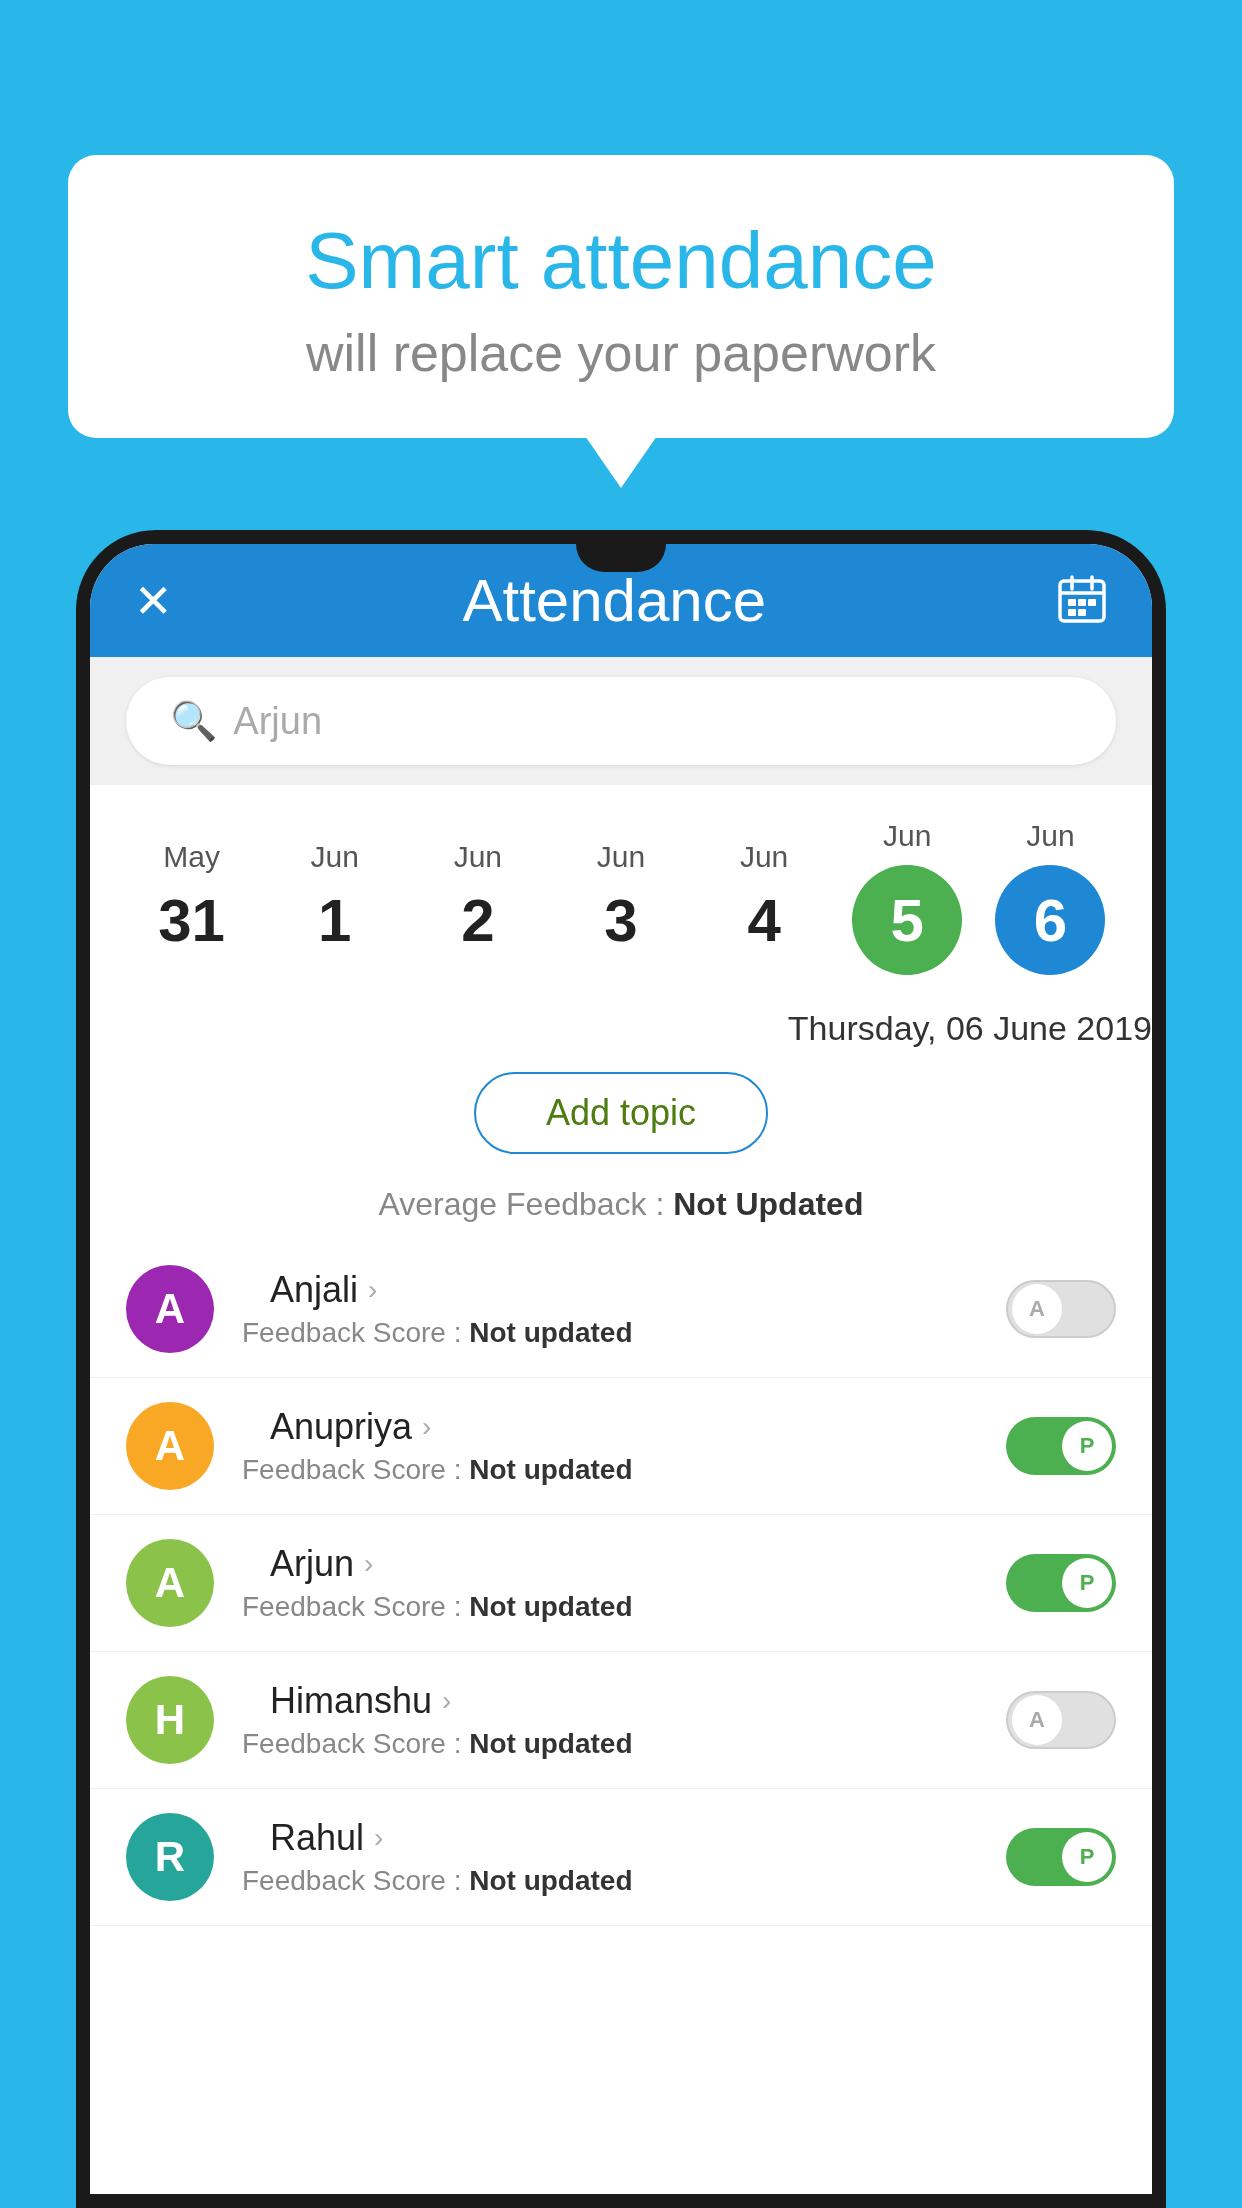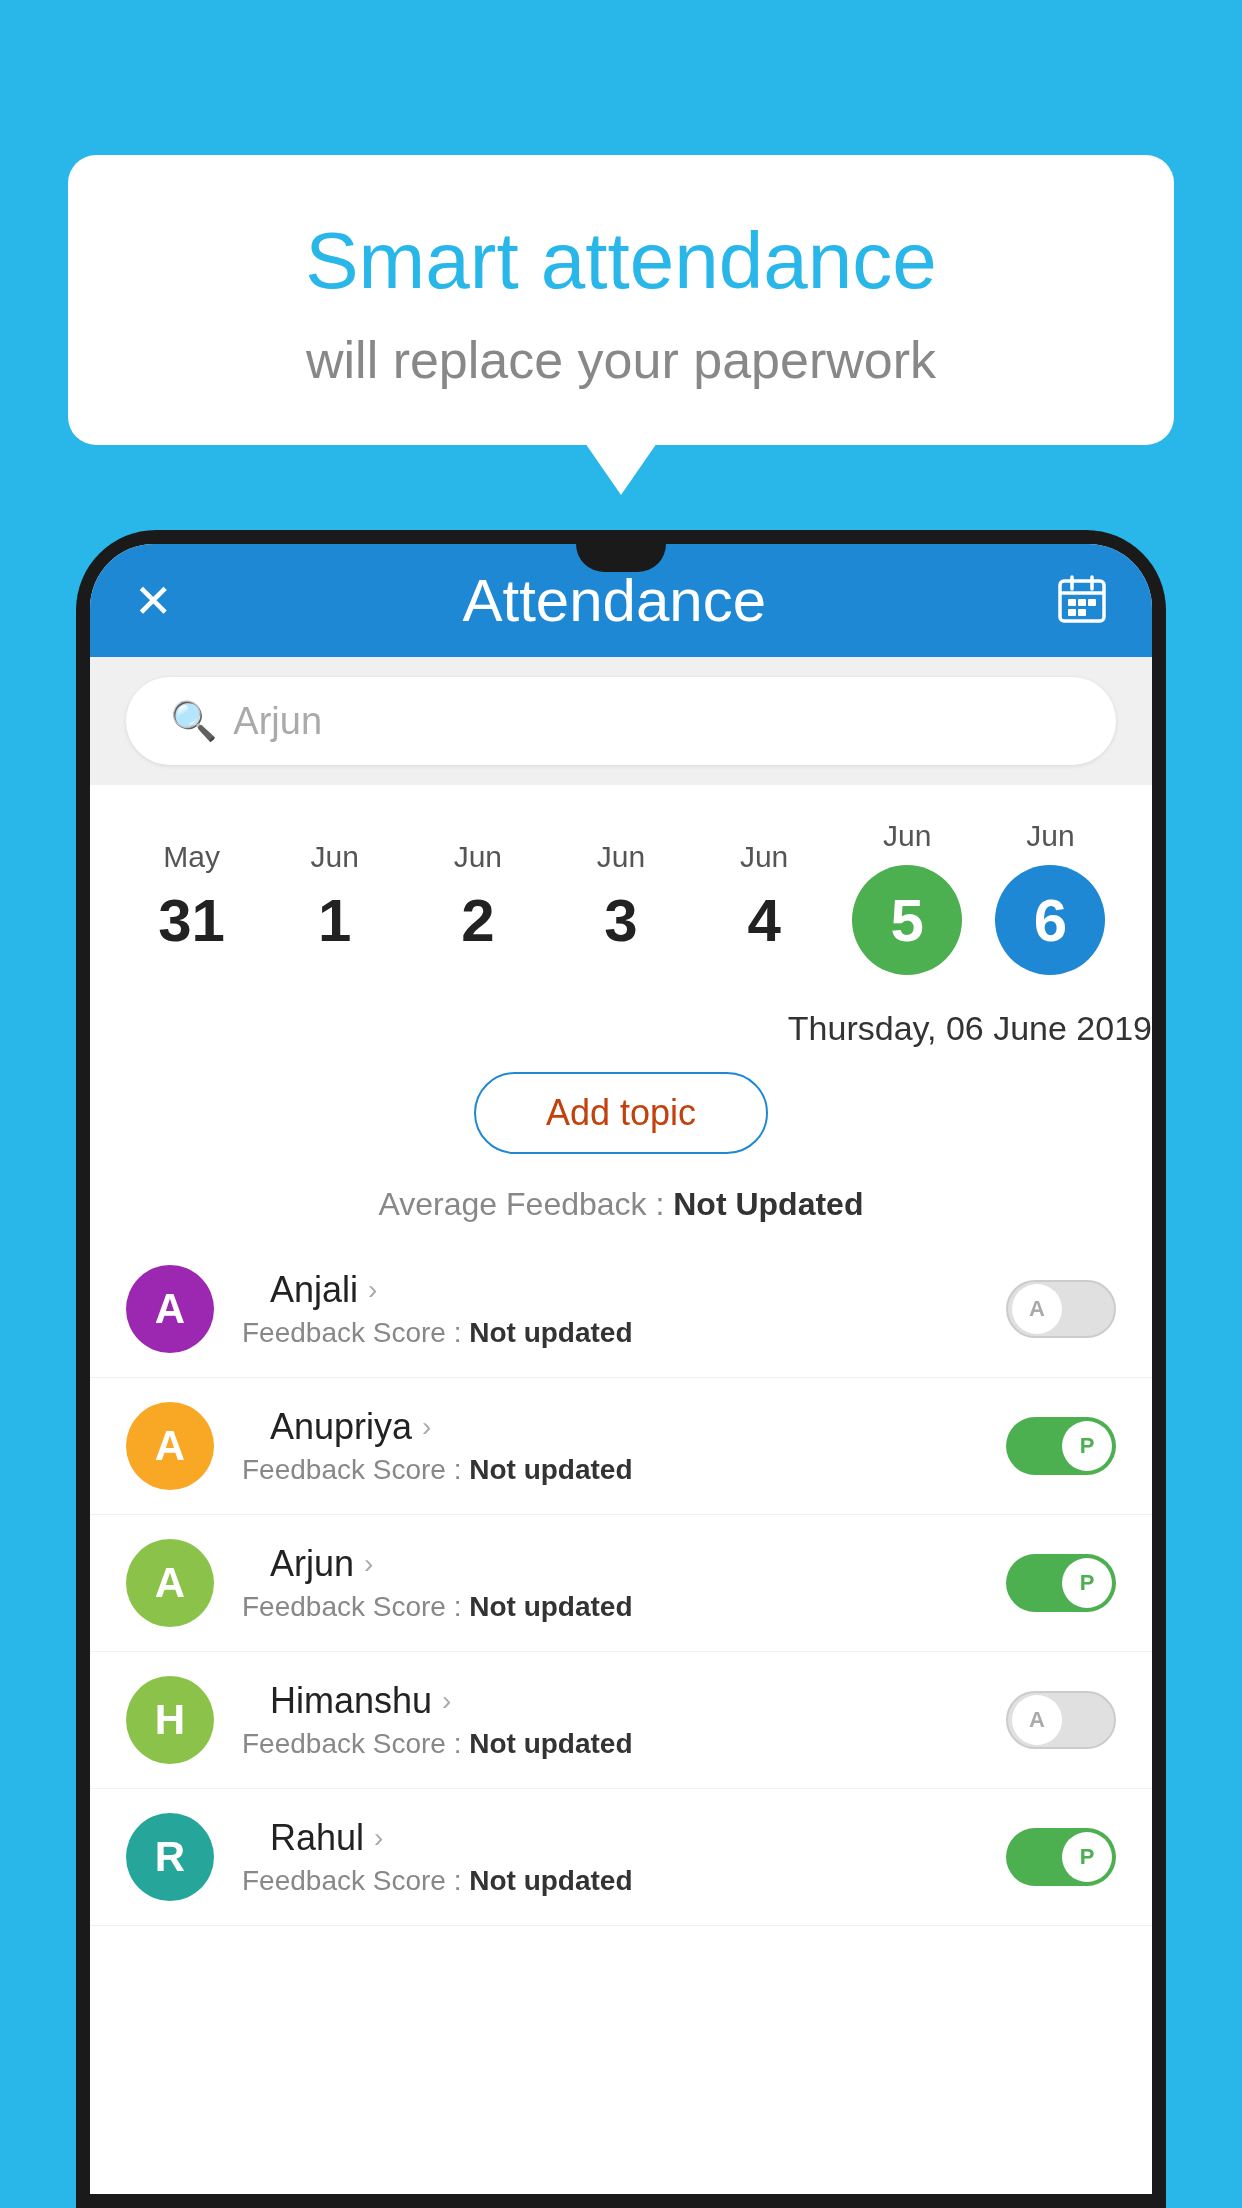--- a/index.html
+++ b/index.html
@@ -33,21 +33,21 @@
       width: 0;
       height: 0;
       border-left: 38px solid transparent;
       border-right: 38px solid transparent;
       border-top: 55px solid white;
     }
     .bubble-title {
       font-size: 80px;
       color: #29b6e8;
       font-weight: 400;
-      margin-bottom: 23px;
+      margin-bottom: 16px;
     }
     .bubble-subtitle {
       font-size: 52px;
       color: #888;
       font-weight: 300;
     }
 
     
     .phone-frame {
       position: absolute;
@@ -199,21 +199,21 @@
     }
 
     
     .add-topic-btn {
       display: block;
       margin: 10px auto 22px;
       border: 2px solid #1e88d4;
       border-radius: 50px;
       padding: 18px 70px;
       font-size: 36px;
-      color: #c2410c;
+      color: #4d7c0f;
       background: white;
       cursor: pointer;
       text-align: left;
       width: fit-content;
     }
 
     
     .avg-feedback {
       text-align: center;
       font-size: 32px;

